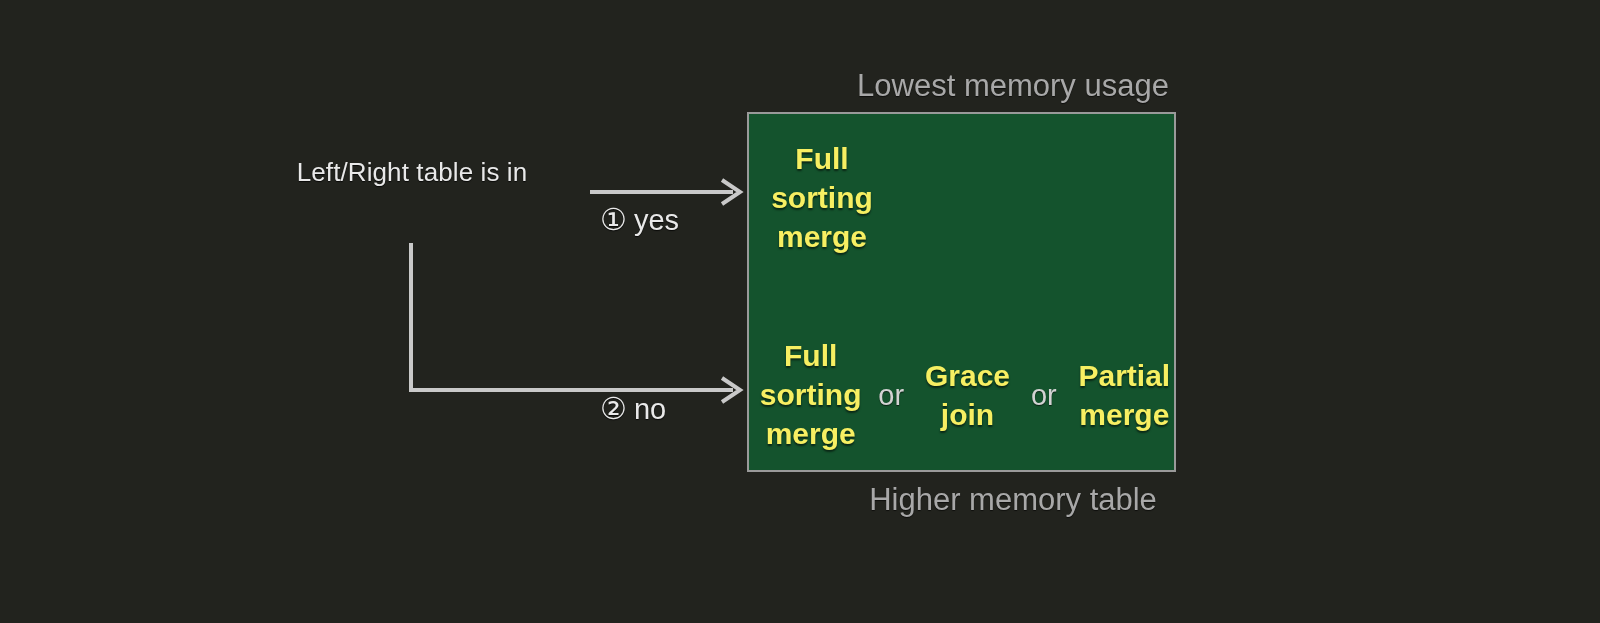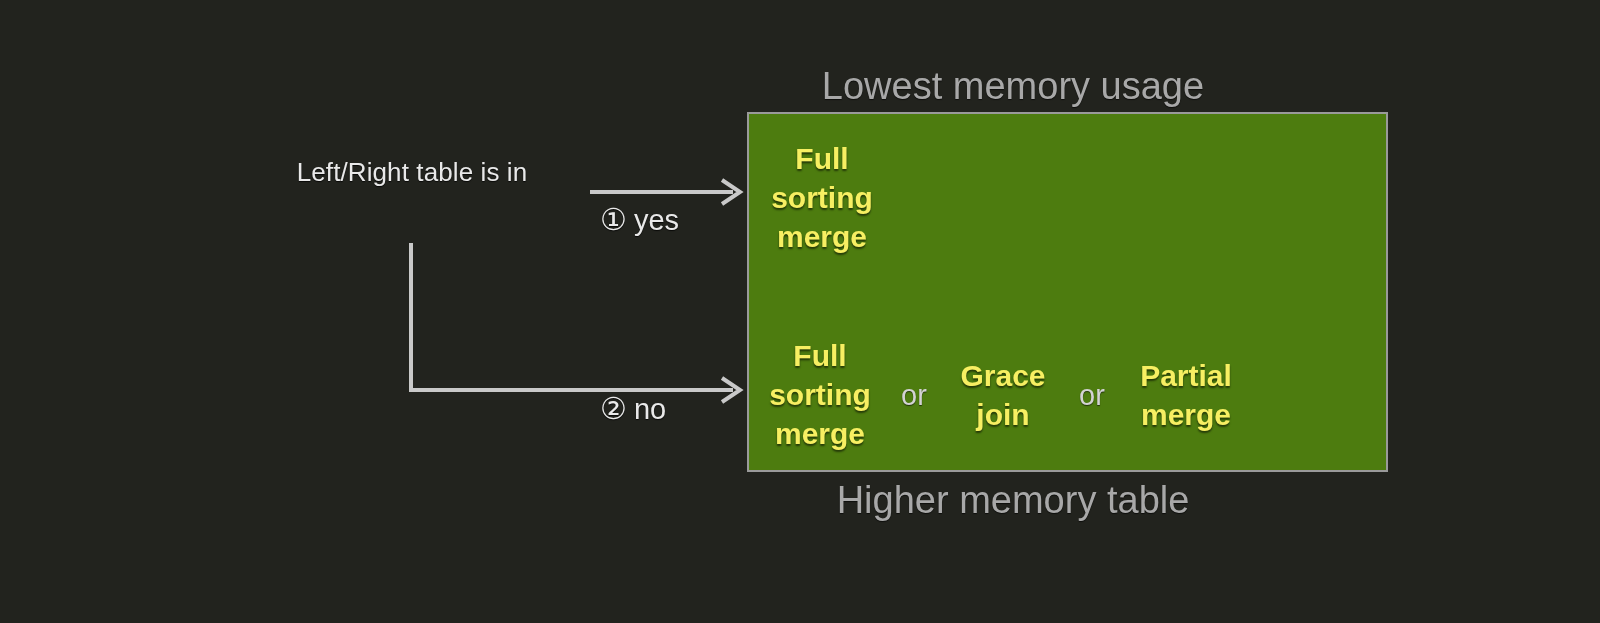--- a/index.html
+++ b/index.html
@@ -61,36 +61,36 @@
   #branch-yes { left: 600px; top: 203px; }
   #branch-no  { left: 600px; top: 392px; }
 
   
   .caption {
     position: absolute;
     width: 532px;
     left: 747px;
     text-align: center;
     color: #a8a8a8;
-    font-size: 38px;
+    font-size: 31px;
     line-height: 36px;
     text-shadow: 0 1px 1px rgba(0,0,0,0.6);
   }
   #caption-top    { top: 68px; }
   #caption-bottom { top: 482px; }
 
   
   #result-box {
     position: absolute;
     left: 747px;
     top: 112px;
-    width: 641px;
+    width: 429px;
     height: 360px;
     box-sizing: border-box;
-    background: #4d7c0f;
+    background: #14532d;
     border: 2px solid #9a9a9a;
   }
 
   .option-row {
     position: absolute;
     left: 0;
     width: 100%;
     display: flex;
     align-items: center;
     justify-content: flex-start;

